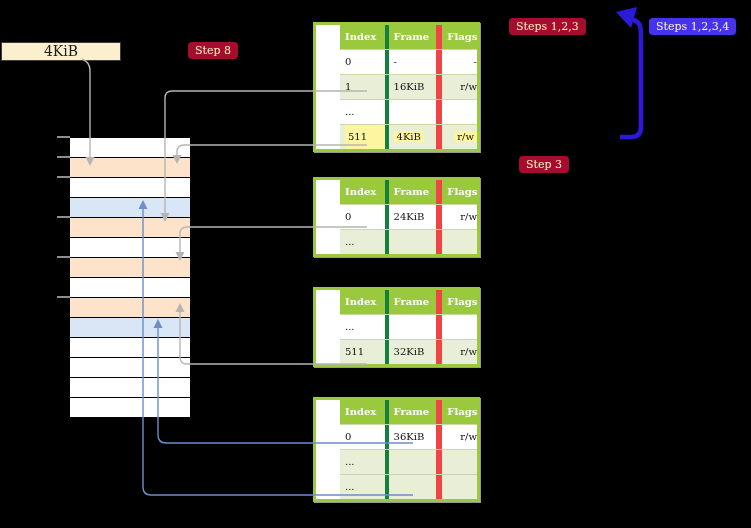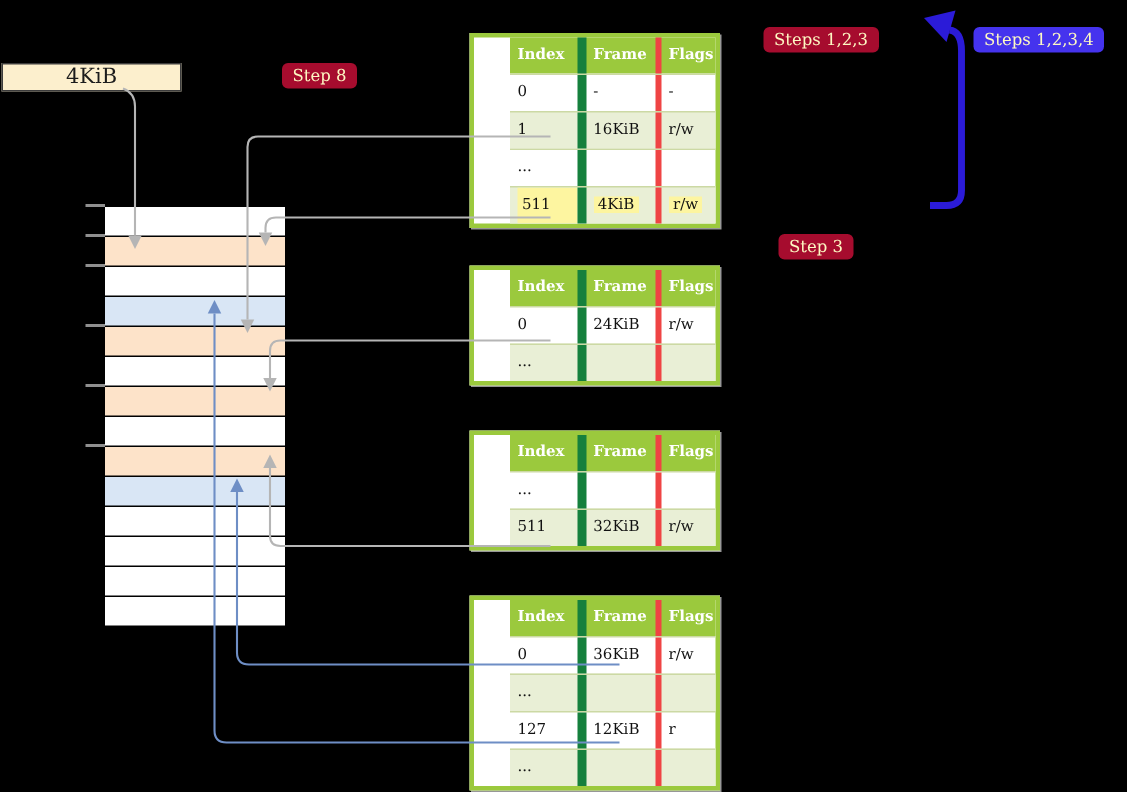--- a/index.html
+++ b/index.html
@@ -35,22 +35,22 @@
           box-shadow:1px 1px 0 #979797;}
   .trow{display:flex;height:25px;box-sizing:border-box;font-size:10px;color:#111;margin-left:24px;}
   .trow.thead{height:24px;background:var(--green,#9bc93d);color:#fff;font-weight:bold;}
   .trow.body{border-top:1px solid #ccd9a4;}
   .trow.body:first-of-type{border-top:none;}
   .trow.shaded{background:var(--rowgreen,#e9efd6);}
   .cell{box-sizing:border-box;padding-left:5px;overflow:hidden;white-space:nowrap;
         line-height:24px;}
   .thead .cell{line-height:23px;}
   .c0{width:53px;}
-  .c1{width:61px;border-left:6px solid #15803d;}
-  .c2{width:47px;border-left:4px solid #ef4444;}
+  .c1{width:61px;border-left:4px solid #15803d;}
+  .c2{width:47px;border-left:6px solid #ef4444;text-align:right;}
   .hl{background:var(--yellow,#fdf5a0);padding:0 3px;}
   .c0 .hl{display:inline-block;min-width:40px;}
 
   svg.overlay{position:absolute;left:0;top:0;pointer-events:none;}
 </style>
 </head>
 <body>
 
 <div class="canvas" style="--red: #a60c2e; --bluebadge: #4533ee; --green: #9bc93d; --rowgreen: #e9efd6; --yellow: #fdf5a0; --peach: #fde3c9; --lblue: #d9e6f5; --beige: #fcefcd;">
 
@@ -158,25 +158,20 @@
         <div class="trow body">
           <div class="cell c0">0</div>
           <div class="cell c1">36KiB</div>
           <div class="cell c2">r/w</div>
         </div>
         <div class="trow body shaded">
           <div class="cell c0">...</div>
           <div class="cell c1"></div>
           <div class="cell c2"></div>
         </div>
-        <div class="trow body">
-          <div class="cell c0">127</div>
-          <div class="cell c1">12KiB</div>
-          <div class="cell c2">r</div>
-        </div>
         <div class="trow body shaded">
           <div class="cell c0">...</div>
           <div class="cell c1"></div>
           <div class="cell c2"></div>
         </div>
       </div>
     </div>
 
   <svg class="overlay" width="751" height="528" viewBox="0 0 751 528">
     <g class="gray-lines" stroke="#b5b5b5" stroke-width="1.4" fill="none">

